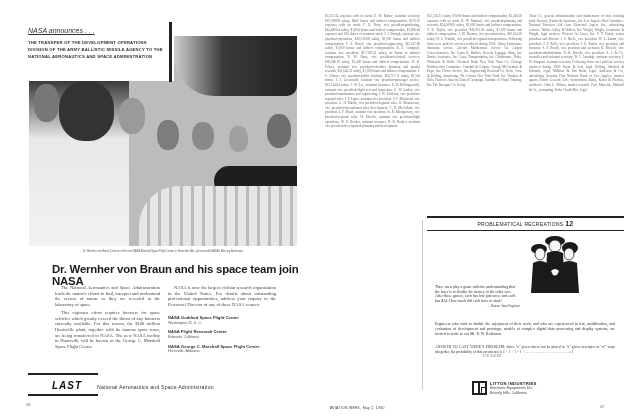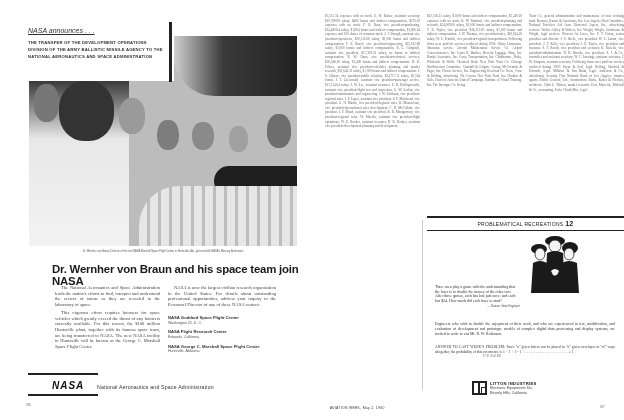--- a/index.html
+++ b/index.html
@@ -113,21 +113,21 @@
       <div class="center-name">NASA Goddard Space Flight Center</div>
       <div class="center-loc">Washington 25, D. C.</div>
       <div class="center-name">NASA Flight Research Center</div>
       <div class="center-loc">Edwards, California</div>
       <div class="center-name">NASA George C. Marshall Space Flight Center</div>
       <div class="center-loc">Huntsville, Alabama</div>
     </div>
   </div>
 
   <div class="logo-rule" style="top:373px;"></div>
-  <div class="logo-word">NASA</div>
+  <div class="logo-word">LAST</div>
   <div class="logo-full">National Aeronautics and Space Administration</div>
   <div class="logo-rule" style="top:394px;"></div>
   <div class="folio-left">186</div>
 </div>
 
 <div class="page right-page">
   <div class="fine fine-1">$3,515.74 expenses with no stock. E. W. Barker, assistant secretary, $10,708.98 salary, $400 bonus and indirect compensation, $170.10 expenses with no stock. F. O. Bean, vice president-purchasing, $14,480.04 salary, $1,804 bonus and indirect compensation, $1,800.64 expenses and 100 shares of common stock. J. J. Brough, assistant vice president-operations, $20,312.68 salary, $1,000 bonus and indirect compensation. F. E. Busch, vice president-engineering, $25,612.88 salary, $1,000 bonus and indirect compensation. R. L. Campbell, assistant vice president, $17,329.33 salary, no bonus or indirect compensation. R. W. Dana, vice president-technical services, $30,048.18 salary, $1,408 bonus and indirect compensation. H. D. Felters, assistant vice president-schedules planning and market research, $11,643.31 salary, $1,300 bonus and indirect compensation. J. S. Gibson, vice president-public relations, $24,717.11 salary, $2,504 bonus. J. I. Greenwald, assistant vice president-passenger service, $21,124.04 salary. J. W. Lee, assistant treasurer. E. H. Hollingsworth, assistant vice president-flight test and inspection. G. W. Larkin, vice president-maintenance and engineering. J. W. Erickson, vice president-regional sales. J. P. Lopez, assistant vice president. S. F. Morehead, vice president. G. H. Maslin, vice president-regional sales. R. Mazzaccaro, vice president-international sales development. C. H. McCallum, vice president. J. F. Maud, assistant vice president. R. R. Montgomery, vice president-regional sales. W. Mueller, assistant vice president-flight operations. W. E. Rooker, assistant treasurer. H. B. Rooker, assistant vice president-development planning and development.</div>
   <div class="fine fine-2">$22,516.25 salary, $1,000 bonus and indirect compensation, $2,418.18 expenses with no stock. B. W. Rummel, vice president-planning and research, $34,009.00 salary, $1,000 bonus and indirect compensation. T. B. Taylor, vice president, $36,212.83 salary, $1,500 bonus and indirect compensation. J. W. Thomas, vice president-sales, $20,164.20 salary. W. L. Trimble, vice president-regional transportation. Following firms were paid for services rendered during 1959: Abbey Limousine, limousine service. Aircraft Maintenance Service Co. Airport Concessionaires, Inc. Louis B. Barthes. Beverly Luggage Shop, Inc. Bundy Associates, Inc. Carey Transportation, Inc. Chadbourne, Parke, Whiteside &amp; Wolff. Chemical Bank New York Trust Co. Chicago Northwestern Committee. Crandall &amp; Colgate. Crump, McCormick &amp; Paget, Inc. Flower Service, Inc. Engineering Overload Co. Foote, Cone &amp; Belding, advertising. The Greater New York Fund, Inc. Haskins &amp; Sells. Heart of America United Campaign. Institute of Visual Training, Inc. The Intertype Co. Irving</div>
   <div class="fine fine-3">Trust Co., general administration and maintenance of trust working fund. Kearney, Kanter &amp; Associates, Inc. Los Angeles Host Committee. National Travelers Aid Assn. Universal Aspect, Inc., advertising services. Walter Ashley &amp; Walters, Inc. Wright, Wright, Goodwater &amp; Wright, legal services. Western Air Lines, Inc. F. T. Dolan, senior president and director. J. S. Shelle, vice president. W. L. Lamm, vice president. J. F. Kells, vice president. J. E. Taylor, vice president and treasurer. S. F. Roach, vice president and secretary. B. Rieselle, vice president-administration. H. K. Brooks, vice president. E. J. &amp; Co., controller and assistant secretary. W. C. Jennings, assistant secretary. J. W. Simpson, assistant secretary. Following firms were paid for services rendered during 1959: Payne &amp; Seal, legal. Rolling, Shatlock &amp; Edwards, legal. Milbraw &amp; Van Brunt, legal. Anderson &amp; Co., advertising. Security First National Bank of Los Angeles, transfer agents. Pacific General, Ltd., construction. Burke, Kober &amp; Nicolais, architects. Clark L. Wilson, market research. Peat, Marwick, Mitchell &amp; Co., accounting. Peder Chuck Moe, legal.</div>
   <div class="vrule"></div>

